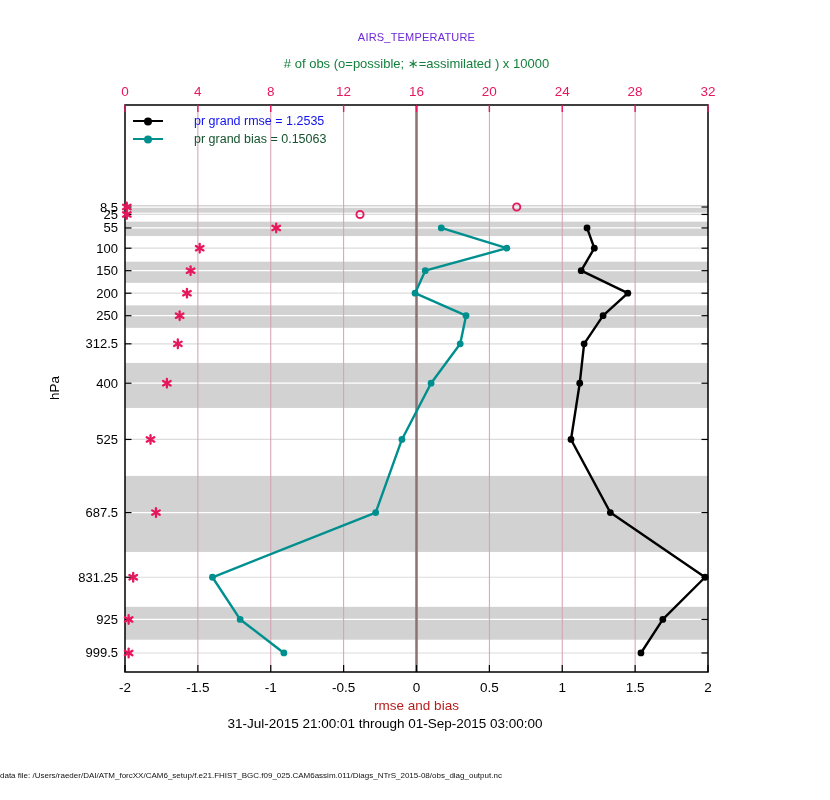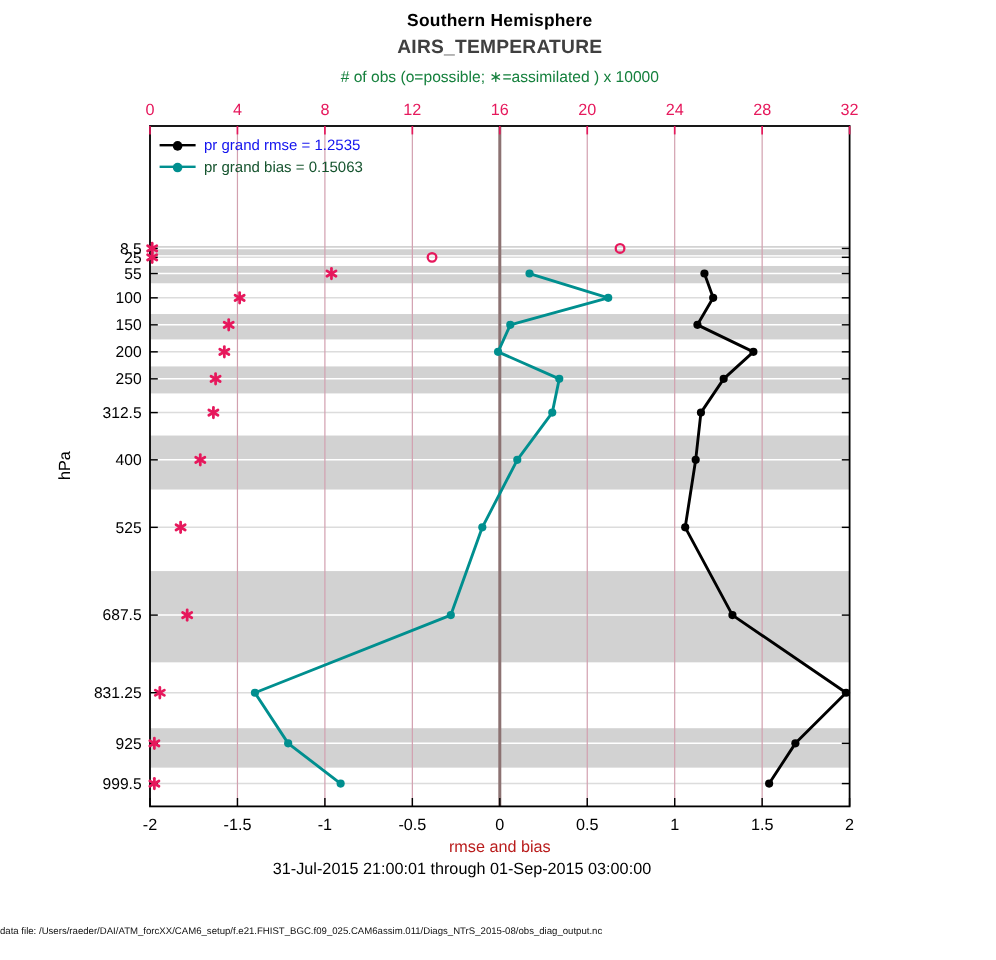--- a/index.html
+++ b/index.html
@@ -1,26 +1,26 @@
 <!DOCTYPE html>
 <html><head>
 <meta charset="utf-8">
 <style>
   html,body{margin:0;padding:0;background:#ffffff;}
   .fig{position:relative;width:830px;height:800px;background:#fff;overflow:hidden;
        font-family:"Liberation Sans",sans-serif;}
   .title{position:absolute;top:10px;left:125px;width:583px;text-align:center;
          font-weight:bold;font-size:14.5px;color:#000;letter-spacing:.2px;}
   .subtitle{position:absolute;top:31px;left:125px;width:583px;text-align:center;
-         font-weight:bold;font-size:16px;color:#404040;letter-spacing:.2px;}
+         font-weight:normal;font-size:11px;color:#6d28d9;letter-spacing:.2px;}
   .obs-label{position:absolute;top:56px;left:125px;width:583px;text-align:center;
          font-size:13px;}
   svg.plot{position:absolute;left:0;top:0;}
   .legend{position:absolute;left:133px;top:112px;}
-  .legend-row{display:flex;align-items:center;height:18px;}
+  .legend-row{display:flex;align-items:center;height:18px;gap:24px;}
   .sample{position:relative;width:30px;height:0;border-top:2.6px solid #000;display:inline-block;}
   .sample .dot{position:absolute;left:50%;top:0;width:8px;height:8px;border-radius:50%;
          background:#000;transform:translate(-50%,-55%);}
   .legend-text{font-size:12.5px;margin-left:7px;white-space:nowrap;}
   .ylab{position:absolute;left:54px;top:388px;transform:translate(-50%,-50%) rotate(-90deg);
          font-size:13.5px;color:#000;}
   .xlab{position:absolute;top:698px;left:125px;width:583px;text-align:center;
          font-size:13.5px;color:#b91c1c;}
   .daterange{position:absolute;top:716px;left:0;width:770px;text-align:center;
          font-size:13.5px;color:#000;}
@@ -204,21 +204,20 @@
       <line x1="128.64375" y1="615.0500000000001" x2="128.64375" y2="623.85" stroke="#E6185C" stroke-width="2.3" stroke-linecap="round"></line>
       <line x1="124.83323822334847" y1="617.25" x2="132.45426177665155" y2="621.6500000000001" stroke="#E6185C" stroke-width="2.3" stroke-linecap="round"></line>
       <line x1="132.45426177665155" y1="617.25" x2="124.83323822334847" y2="621.6500000000001" stroke="#E6185C" stroke-width="2.3" stroke-linecap="round"></line>
       <line x1="128.64375" y1="648.575" x2="128.64375" y2="657.375" stroke="#E6185C" stroke-width="2.3" stroke-linecap="round"></line>
       <line x1="124.83323822334847" y1="650.775" x2="132.45426177665155" y2="655.1750000000001" stroke="#E6185C" stroke-width="2.3" stroke-linecap="round"></line>
       <line x1="132.45426177665155" y1="650.775" x2="124.83323822334847" y2="655.1750000000001" stroke="#E6185C" stroke-width="2.3" stroke-linecap="round"></line>
       <circle cx="516.703125" cy="207.02499999999998" r="3.6" fill="none" stroke="#E6185C" stroke-width="1.9"></circle>
       <circle cx="360.021875" cy="214.45" r="3.6" fill="none" stroke="#E6185C" stroke-width="1.9"></circle>
     </svg>
 
-  <div class="title">Southern Hemisphere</div>
   <div class="subtitle">AIRS_TEMPERATURE</div>
   <div class="obs-label" id="obsLabel" style="color: #15803d;"># of obs (o=possible; ∗=assimilated ) x 10000</div>
 
   <div class="legend">
     <div class="legend-row">
       <span class="sample rmse" id="sampleRmse" style="border-top-color: rgb(0, 0, 0);">
           <span class="dot" style="background: rgb(0, 0, 0);"></span>
         </span>
       <span class="legend-text" id="legendTextRmse" style="color: rgb(18, 18, 238);">pr grand rmse = 1.2535</span>
     </div>

